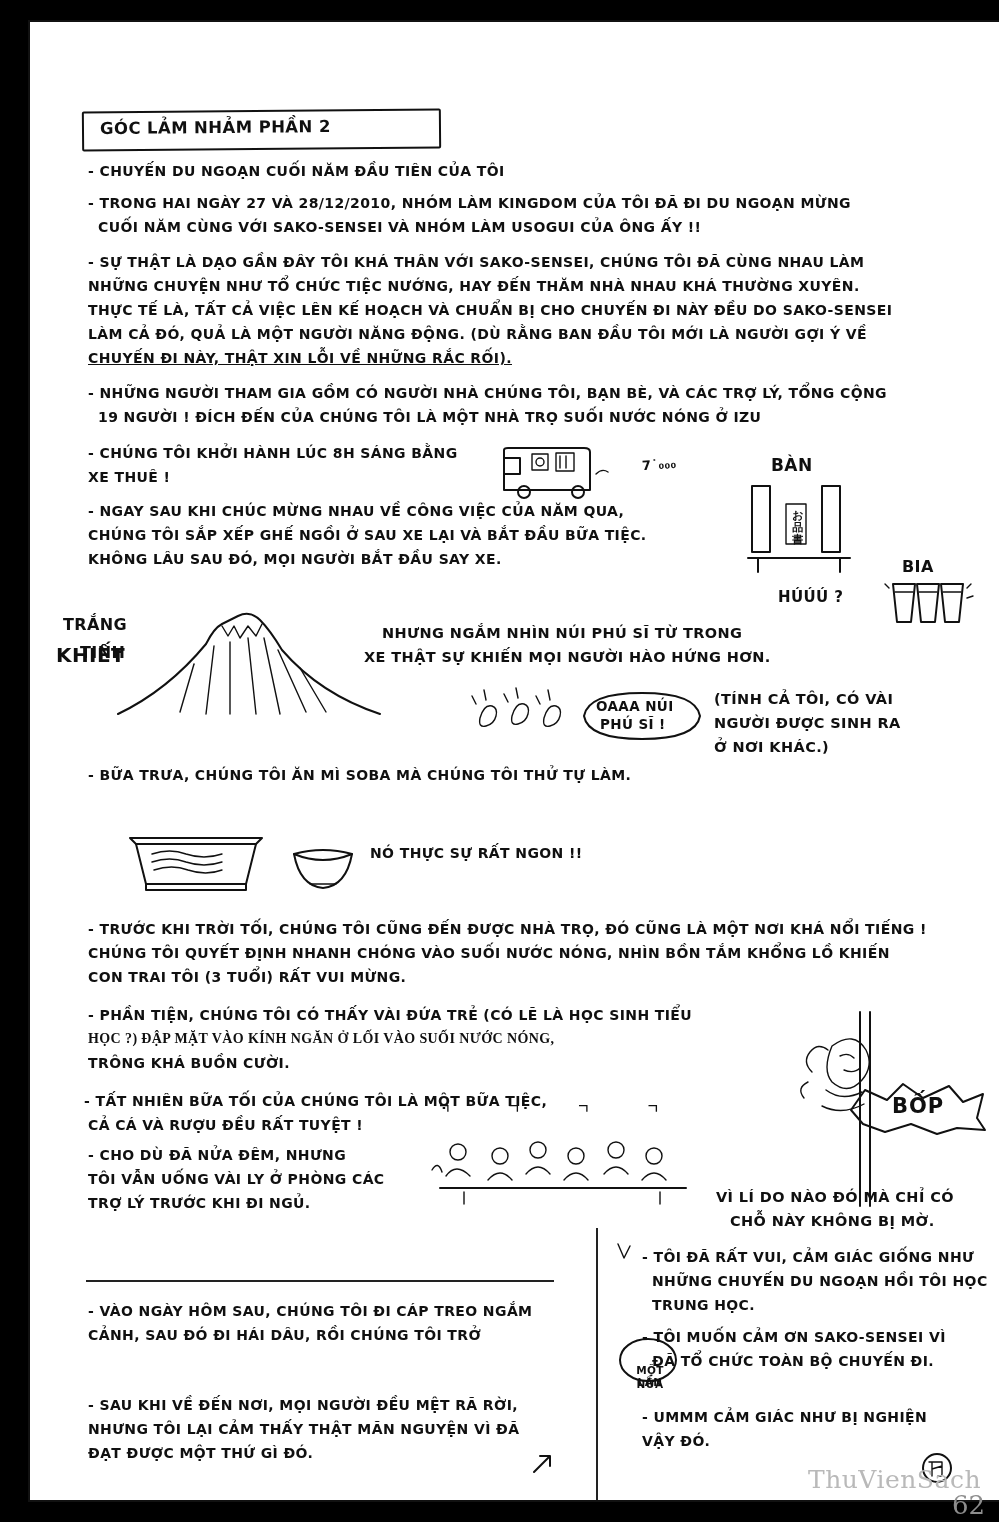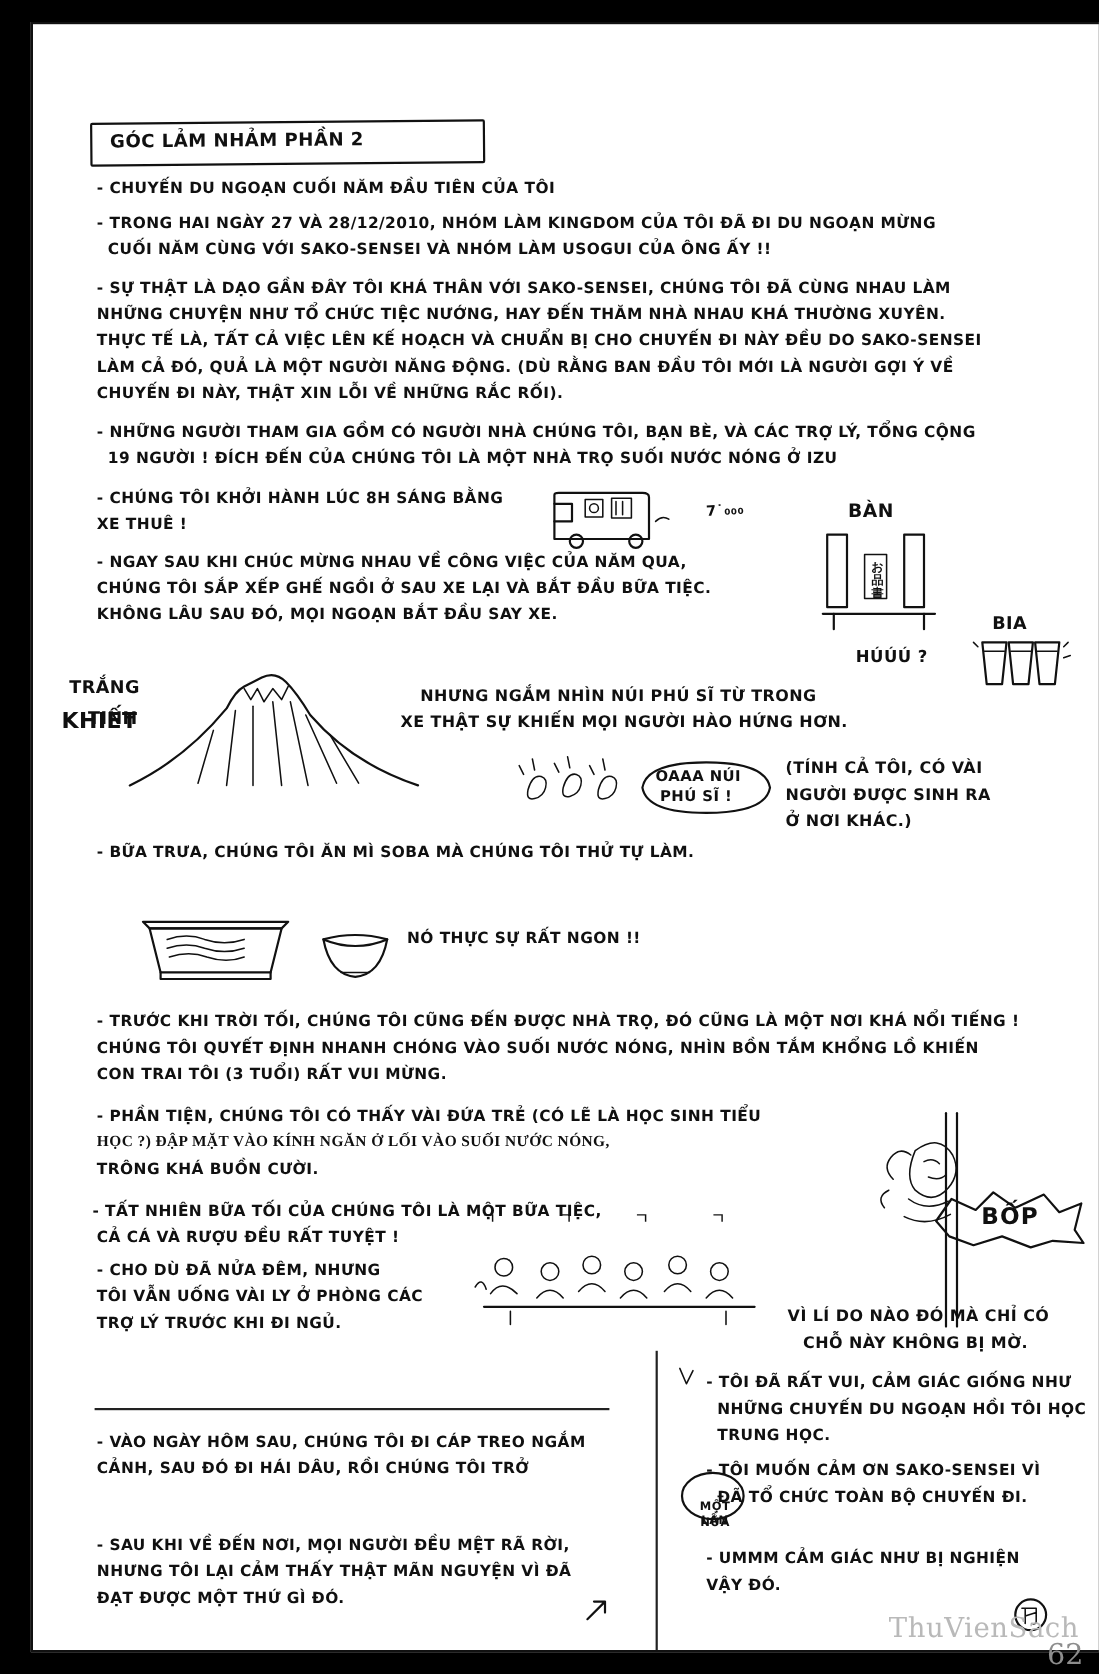--- a/index.html
+++ b/index.html
@@ -170,31 +170,31 @@
 
     <div class="para handwrite" style="left:58px; top:140px;">- CHUYẾN DU NGOẠN CUỐI NĂM ĐẦU TIÊN CỦA TÔI</div>
 
     <div class="para handwrite" style="left:58px; top:172px;">- TRONG HAI NGÀY 27 VÀ 28/12/2010, NHÓM LÀM KINGDOM CỦA TÔI ĐÃ ĐI DU NGOẠN MỪNG</div>
     <div class="para handwrite" style="left:68px; top:196px;">CUỐI NĂM CÙNG VỚI SAKO-SENSEI VÀ NHÓM LÀM USOGUI CỦA ÔNG ẤY !!</div>
 
     <div class="para handwrite" style="left:58px; top:231px;">- SỰ THẬT LÀ DẠO GẦN ĐÂY TÔI KHÁ THÂN VỚI SAKO-SENSEI, CHÚNG TÔI ĐÃ CÙNG NHAU LÀM</div>
     <div class="para handwrite" style="left:58px; top:255px;">NHỮNG CHUYỆN NHƯ TỔ CHỨC TIỆC NƯỚNG, HAY ĐẾN THĂM NHÀ NHAU KHÁ THƯỜNG XUYÊN.</div>
     <div class="para handwrite" style="left:58px; top:279px;">THỰC TẾ LÀ, TẤT CẢ VIỆC LÊN KẾ HOẠCH VÀ CHUẨN BỊ CHO CHUYẾN ĐI NÀY ĐỀU DO SAKO-SENSEI</div>
     <div class="para handwrite" style="left:58px; top:303px;">LÀM CẢ ĐÓ, QUẢ LÀ MỘT NGƯỜI NĂNG ĐỘNG. (DÙ RẰNG BAN ĐẦU TÔI MỚI LÀ NGƯỜI GỢI Ý VỀ</div>
-    <div class="para handwrite" style="left:58px; top:327px;">CHUYẾN ĐI NÀY, THẬT XIN LỖI VỀ NHỮNG RẮC RỐI).</div>
+    <div class="para handwrite" style="left:58px; top:327px;text-decoration:underline;">CHUYẾN ĐI NÀY, THẬT XIN LỖI VỀ NHỮNG RẮC RỐI).</div>
 
     <div class="para handwrite" style="left:58px; top:362px;">- NHỮNG NGƯỜI THAM GIA GỒM CÓ NGƯỜI NHÀ CHÚNG TÔI, BẠN BÈ, VÀ CÁC TRỢ LÝ, TỔNG CỘNG</div>
     <div class="para handwrite" style="left:68px; top:386px;">19 NGƯỜI ! ĐÍCH ĐẾN CỦA CHÚNG TÔI LÀ MỘT NHÀ TRỌ SUỐI NƯỚC NÓNG Ở IZU</div>
 
     <div class="para handwrite" style="left:58px; top:422px;">- CHÚNG TÔI KHỞI HÀNH LÚC 8H SÁNG BẰNG</div>
     <div class="para handwrite" style="left:58px; top:446px;">XE THUÊ !</div>
 
     <div class="para handwrite" style="left:58px; top:480px;">- NGAY SAU KHI CHÚC MỪNG NHAU VỀ CÔNG VIỆC CỦA NĂM QUA,</div>
     <div class="para handwrite" style="left:58px; top:504px;">CHÚNG TÔI SẮP XẾP GHẾ NGỒI Ở SAU XE LẠI VÀ BẮT ĐẦU BỮA TIỆC.</div>
-    <div class="para handwrite" style="left:58px; top:528px;">KHÔNG LÂU SAU ĐÓ, MỌI NGOẠN BẮT ĐẦU SAY XE.</div>
+    <div class="para handwrite" style="left:58px; top:528px;">KHÔNG LÂU SAU ĐÓ, MỌI NGƯỜI BẮT ĐẦU SAY XE.</div>
 
     <div class="ill" style="left:468px; top:418px;">
       <svg width="150" height="60" viewBox="0 0 150 60">
         <path class="stroke" d="M6 10 L6 50 L92 50 L92 12 Q92 8 86 8 L10 8 Q6 8 6 10 Z"></path>
         <path class="stroke" d="M6 18 L22 18 L22 34 L6 34"></path>
         <path class="stroke-thin" d="M34 14 L50 14 L50 30 L34 30 Z"></path>
         <circle class="stroke-thin" cx="42" cy="22" r="4"></circle>
         <path class="stroke-thin" d="M58 13 L76 13 L76 31 L58 31 Z"></path>
         <path class="stroke-thin" d="M62 16 L62 28 M68 16 L68 28"></path>
         <circle class="stroke" cx="26" cy="52" r="6"></circle>

